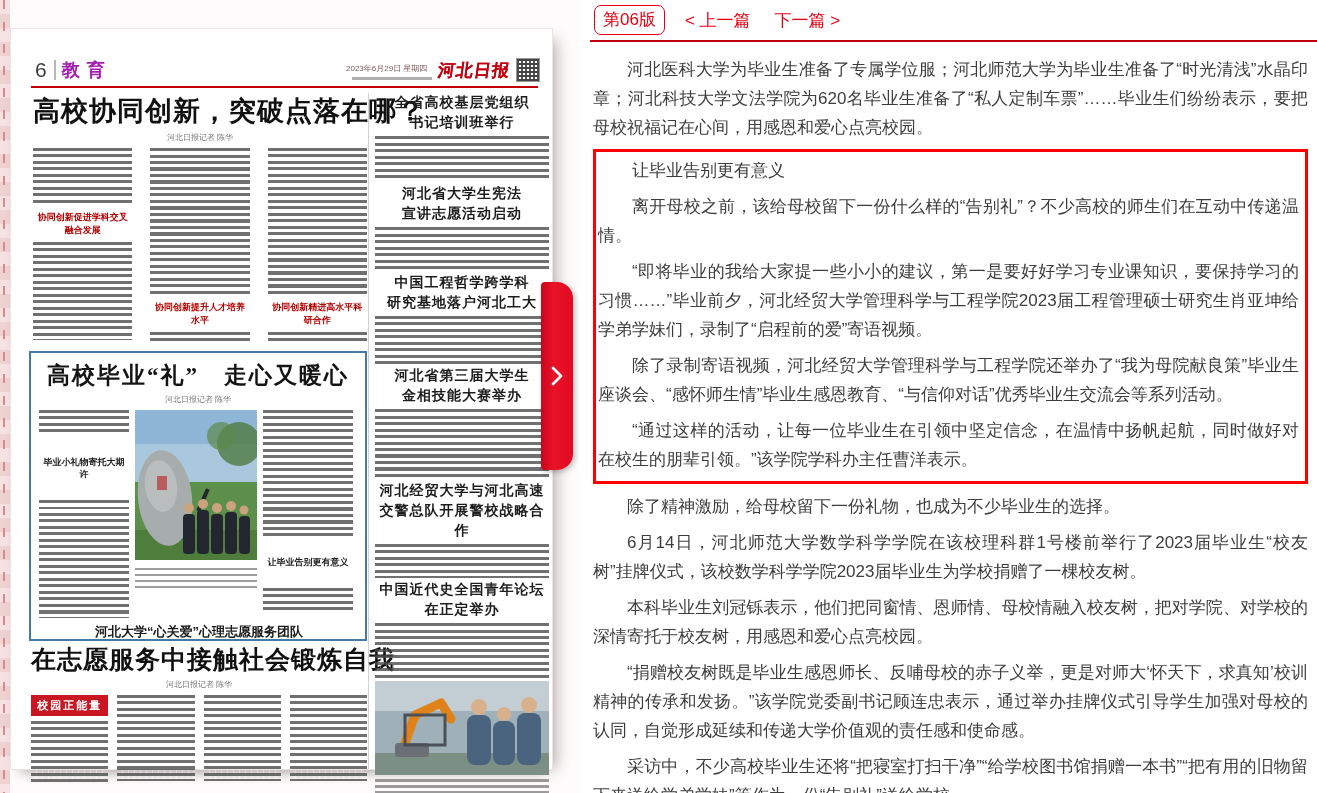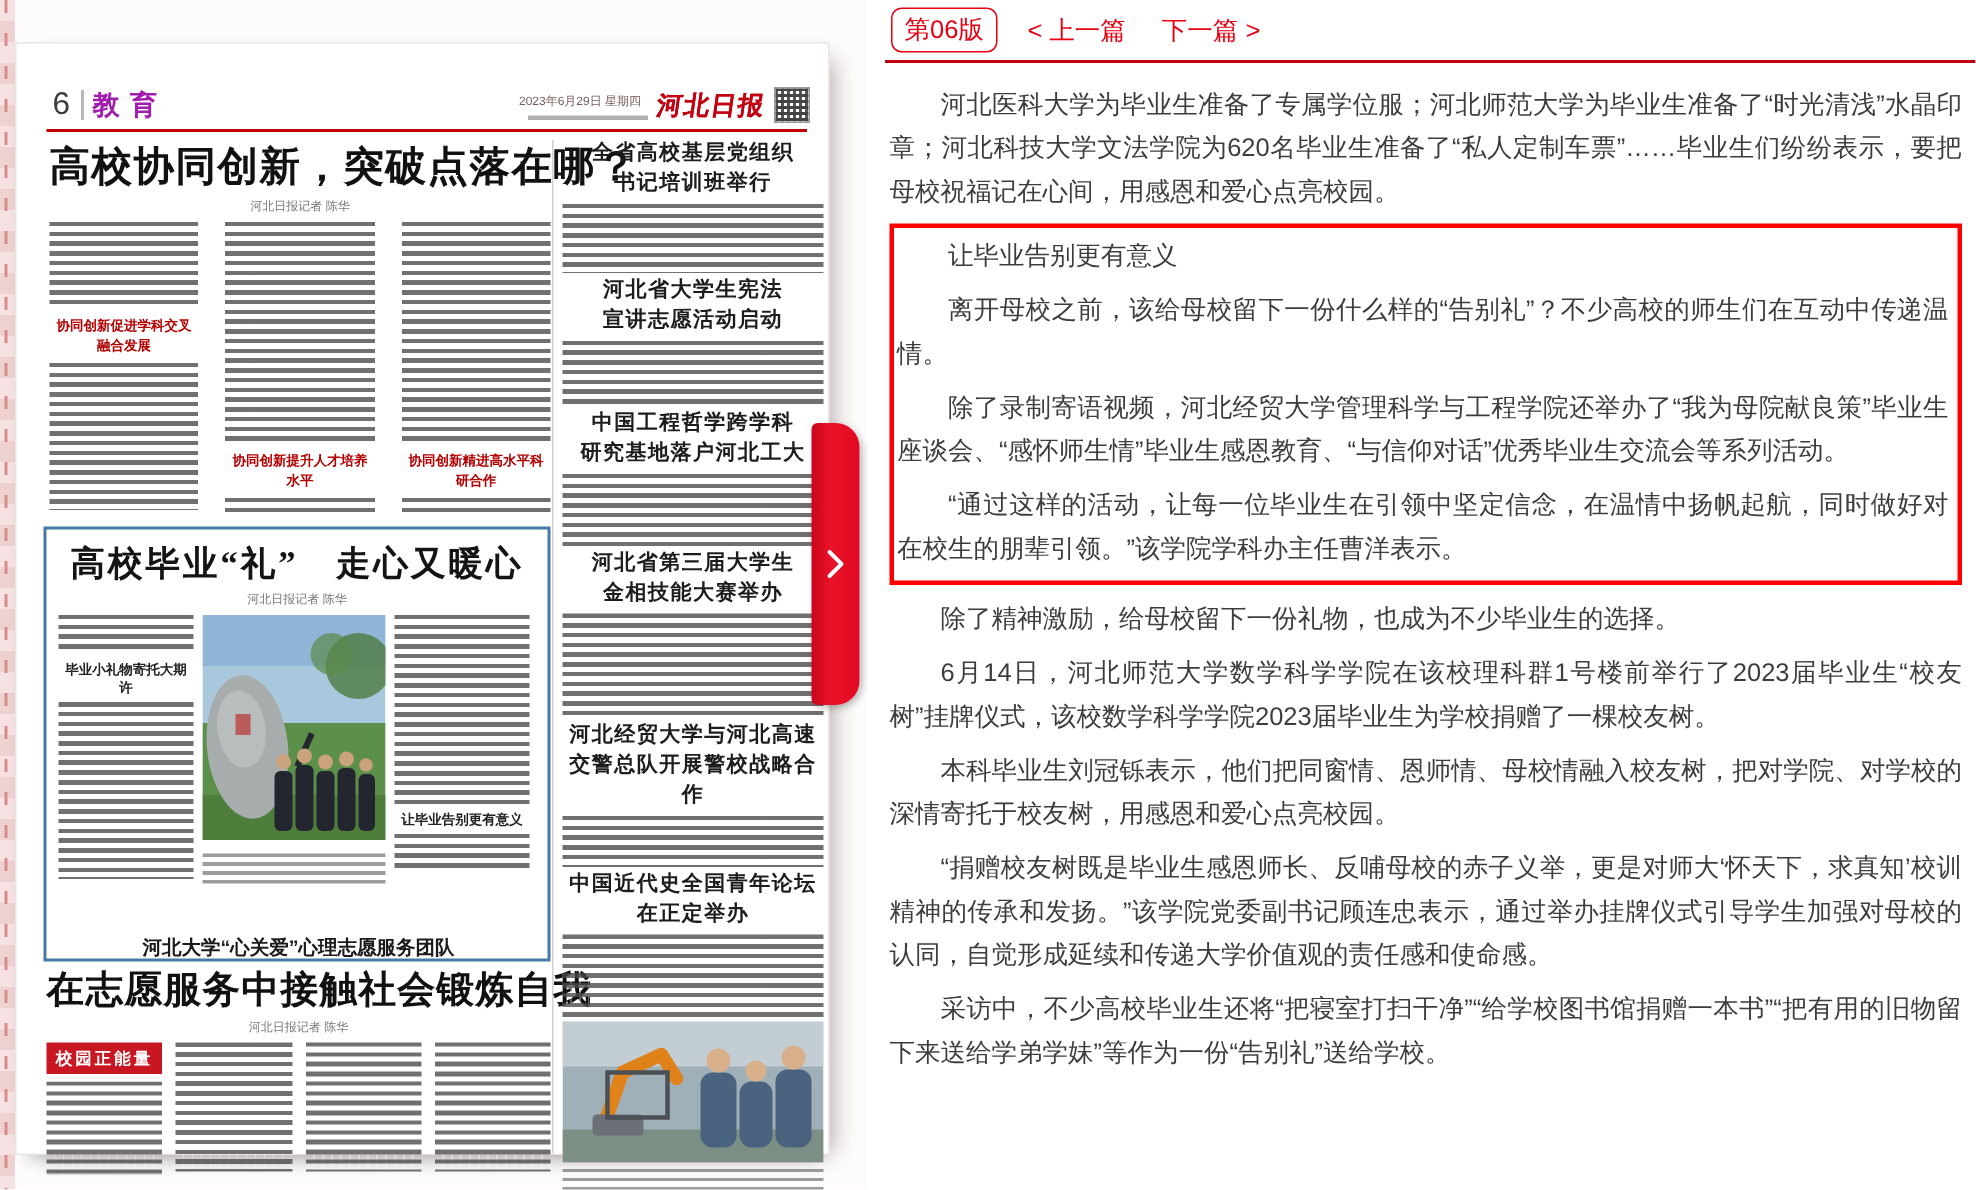--- a/index.html
+++ b/index.html
@@ -40,21 +40,21 @@
   .np-qr { width: 24px; height: 24px; border: 1px solid #999; background-image:
       repeating-linear-gradient(0deg, #444 0 2px, transparent 2px 4px),
       repeating-linear-gradient(90deg, #555 0 2px, #fff 2px 4px); }
   .np-redrule { position: absolute; top: 57px; left: 20px; right: 14px; height: 2px; background: #c00000; }
   .np-vdivider { position: absolute; left: 357px; top: 64px; height: 676px; border-left: 1px solid #d5cfcf; }
 
   .np-byline { text-align: center; font-size: 8px; color: #777; margin: 3px 0 5px; }
   .np-sub { color: #b30000; font-size: 9px; font-weight: bold; text-align: center;
     line-height: 13px; margin: 5px 2px; }
   .np-sub-dark { color: #222; font-size: 9px; font-weight: bold; text-align: center;
-    line-height: 12px; margin: 4px 2px; }
+    line-height: 12px; margin: 20px 2px; }
 
   .np-main { position: absolute; top: 64px; left: 22px; width: 334px; }
   .np-main-headline { font-size: 27px; font-weight: bold; color: #111; text-align: center;
     letter-spacing: 1px; white-space: nowrap; }
   .np-cols { display: flex; gap: 18px; margin-top: 4px; }
   .np-cols .col { flex: 1; }
 
   .np-box { position: absolute; top: 322px; left: 18px; width: 338px; height: 290px;
     border: 2px solid #4679a5; padding: 7px 8px; background: #fff; }
   .np-box-headline { font-family: "Liberation Serif", "DejaVu Serif", serif; font-size: 23px;
@@ -287,20 +287,21 @@
     </div>
     <div id="topbar-rule"></div>
 
     <div id="article-body">
       <div id="intro-paras">
           <p>河北医科大学为毕业生准备了专属学位服；河北师范大学为毕业生准备了“时光清浅”水晶印章；河北科技大学文法学院为620名毕业生准备了“私人定制车票”……毕业生们纷纷表示，要把母校祝福记在心间，用感恩和爱心点亮校园。</p>
         </div>
       <div id="highlight-box">
           <p>让毕业告别更有意义</p>
           <p>离开母校之前，该给母校留下一份什么样的“告别礼”？不少高校的师生们在互动中传递温情。</p>
+          <p>“即将毕业的我给大家提一些小小的建议，第一是要好好学习专业课知识，要保持学习的习惯……”毕业前夕，河北经贸大学管理科学与工程学院2023届工程管理硕士研究生肖亚坤给学弟学妹们，录制了“启程前的爱”寄语视频。</p>
           <p>除了录制寄语视频，河北经贸大学管理科学与工程学院还举办了“我为母院献良策”毕业生座谈会、“感怀师生情”毕业生感恩教育、“与信仰对话”优秀毕业生交流会等系列活动。</p>
           <p>“通过这样的活动，让每一位毕业生在引领中坚定信念，在温情中扬帆起航，同时做好对在校生的朋辈引领。”该学院学科办主任曹洋表示。</p>
         </div>
       <div id="rest-paras">
           <p>除了精神激励，给母校留下一份礼物，也成为不少毕业生的选择。</p>
           <p>6月14日，河北师范大学数学科学学院在该校理科群1号楼前举行了2023届毕业生“校友树”挂牌仪式，该校数学科学学院2023届毕业生为学校捐赠了一棵校友树。</p>
           <p>本科毕业生刘冠铄表示，他们把同窗情、恩师情、母校情融入校友树，把对学院、对学校的深情寄托于校友树，用感恩和爱心点亮校园。</p>
           <p>“捐赠校友树既是毕业生感恩师长、反哺母校的赤子义举，更是对师大‘怀天下，求真知’校训精神的传承和发扬。”该学院党委副书记顾连忠表示，通过举办挂牌仪式引导学生加强对母校的认同，自觉形成延续和传递大学价值观的责任感和使命感。</p>
           <p>采访中，不少高校毕业生还将“把寝室打扫干净”“给学校图书馆捐赠一本书”“把有用的旧物留下来送给学弟学妹”等作为一份“告别礼”送给学校。</p>
         </div>

